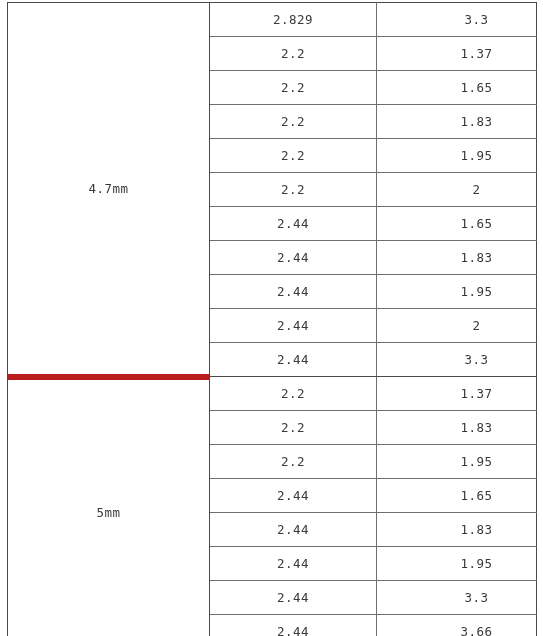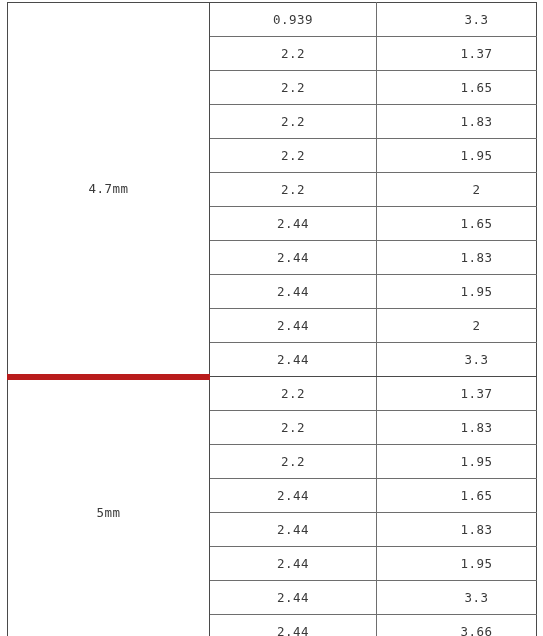--- a/index.html
+++ b/index.html
@@ -84,21 +84,21 @@
   <div id="table-viewport">
     <table class="spec-table">
       <colgroup>
         <col class="col-group">
         <col class="col-a">
         <col class="col-b">
       </colgroup>
       <tbody id="table-body">
           <tr>
             <td class="group-cell" rowspan="11">4.7mm</td>
-            <td class="val">0.939</td>
+            <td class="val">2.829</td>
             <td class="val">3.3</td>
           </tr>
           <tr>
             <td class="val">2.2</td>
             <td class="val">1.37</td>
           </tr>
           <tr>
             <td class="val">2.2</td>
             <td class="val">1.65</td>
           </tr>

